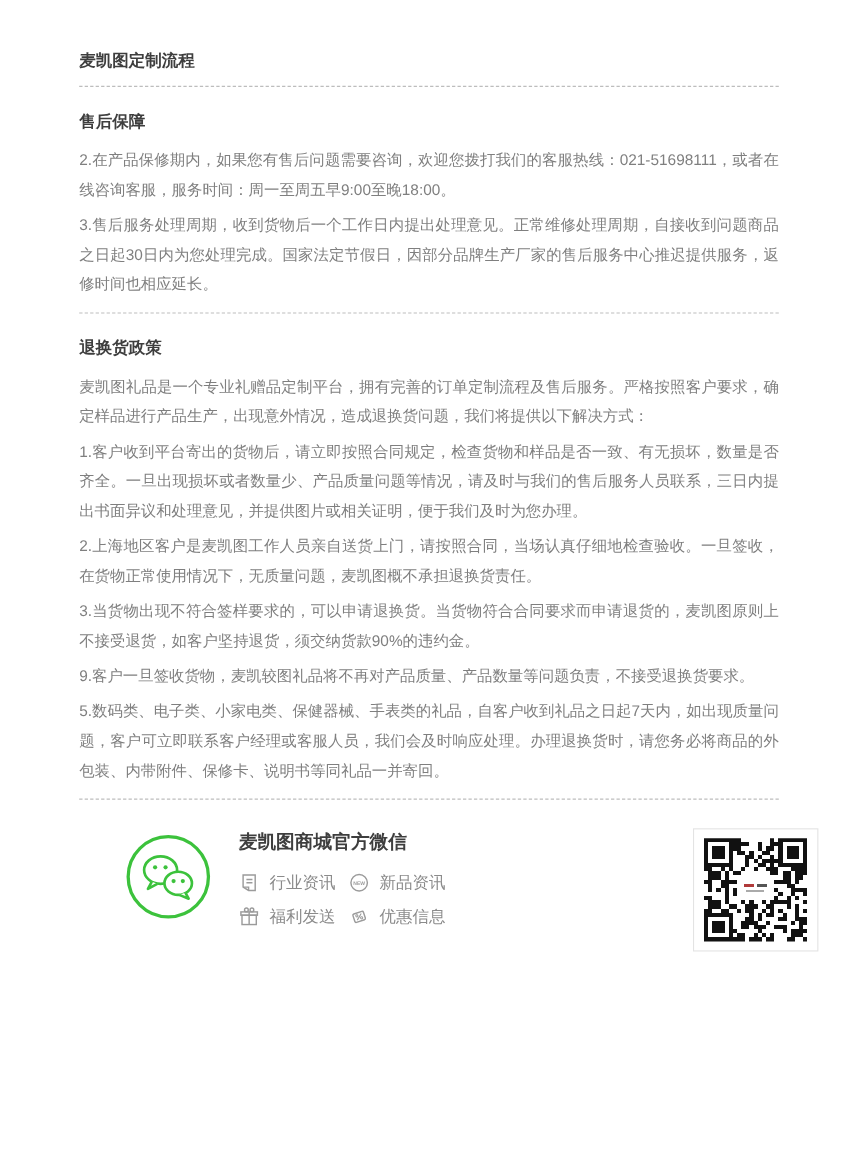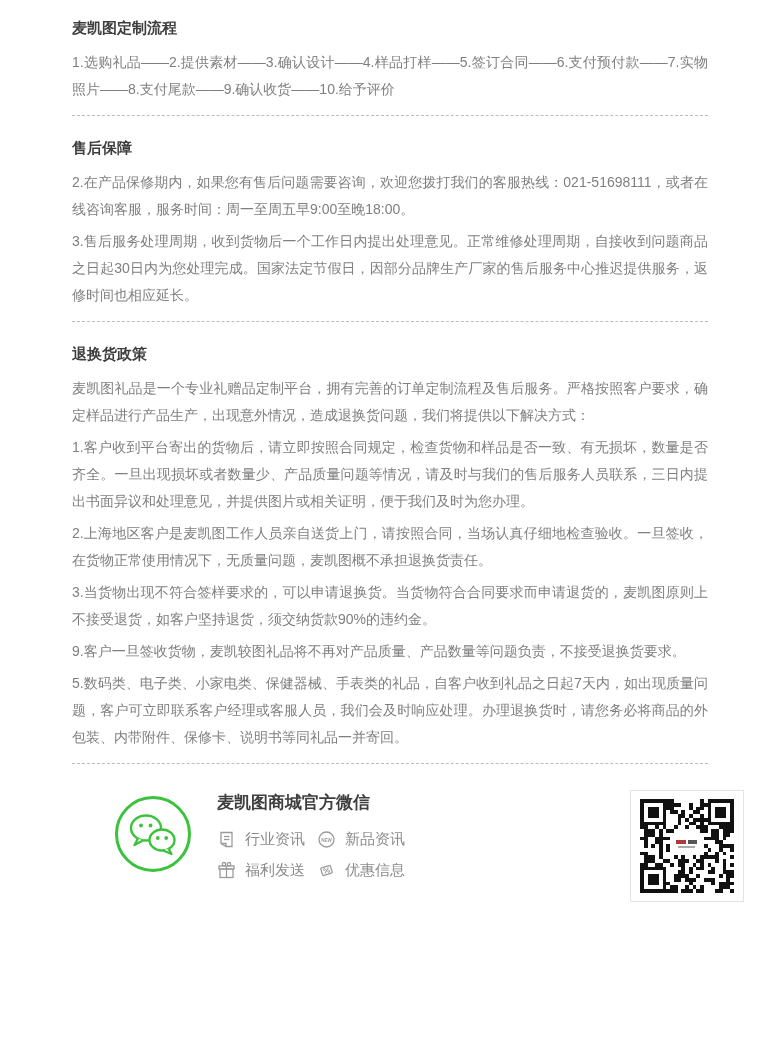--- a/index.html
+++ b/index.html
@@ -11,21 +11,21 @@
   .header { position: relative; width: 780px; height: 75px; background: #373538; overflow: hidden; }
   .header-deco { position: absolute; top: 0; left: 0; }
   .header-title {
     position: absolute; left: 0; right: 0; top: 27px; text-align: center;
     color: #ffffff; font-size: 19px; font-weight: bold; letter-spacing: 10px; padding-left: 10px;
   }
 
   
   .content { padding: 0 72px; }
   .section-heading { font-size: 15px; font-weight: bold; color: #3e3e3e; line-height: 20px; margin: 22px 0 11px; }
-  .section-heading.first { margin-top: 18px; }
+  .section-heading.first { margin-top: 46px; }
   .body-p { font-size: 14px; color: #7f7f7f; line-height: 27px; margin: 0 0 5px; text-align: justify; }
   .divider { border: none; border-top: 1px dashed #bdbdbd; height: 0; margin: 12px 0 0; }
 
   
   .footer { display: flex; align-items: flex-start; padding: 24px 36px 0 113px; }
   .wechat-logo { flex: 0 0 auto; margin-top: 6px; }
   .footer-mid { margin-left: 24px; margin-top: 3px; }
   .footer-title { font-size: 17px; font-weight: bold; color: #3e3e3e; margin-bottom: 16px; }
   .feature-grid { display: grid; grid-template-columns: auto auto; column-gap: 38px; row-gap: 14px; gap: 12px; }
   .feature-item { display: flex; align-items: center; }
@@ -40,21 +40,20 @@
 </head>
 <body>
 
 <div class="page">
 
 
   <div class="content">
 
     <div>
       <div class="section-heading first">麦凯图定制流程</div>
-      <p class="body-p">1.选购礼品——2.提供素材——3.确认设计——4.样品打样——5.签订合同——6.支付预付款——7.实物照片——8.支付尾款——9.确认收货——10.给予评价</p>
     </div>
     <hr class="divider">
 
     <div>
       <div class="section-heading">售后保障</div>
       <p class="body-p">2.在产品保修期内，如果您有售后问题需要咨询，欢迎您拨打我们的客服热线：021-51698111，或者在线咨询客服，服务时间：周一至周五早9:00至晚18:00。</p>
       <p class="body-p">3.售后服务处理周期，收到货物后一个工作日内提出处理意见。正常维修处理周期，自接收到问题商品之日起30日内为您处理完成。国家法定节假日，因部分品牌生产厂家的售后服务中心推迟提供服务，返修时间也相应延长。</p>
     </div>
     <hr class="divider">
 

